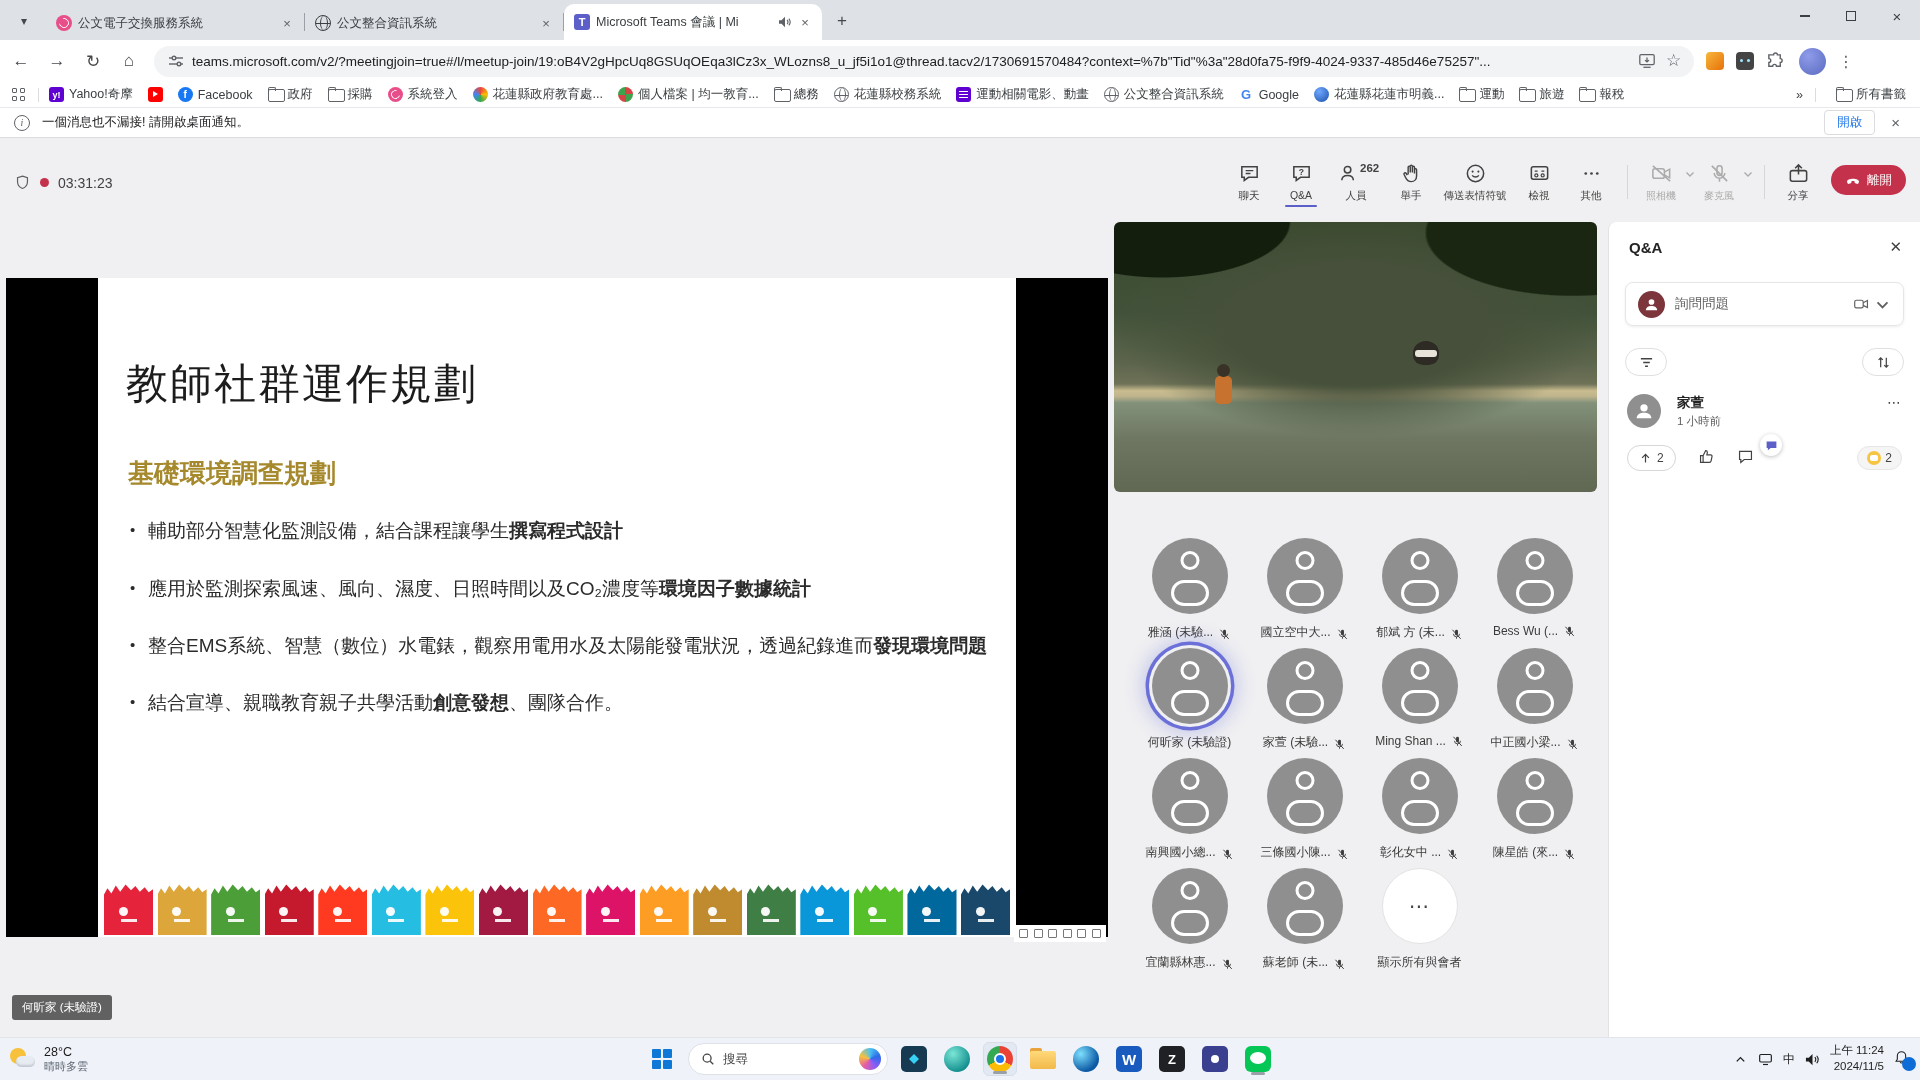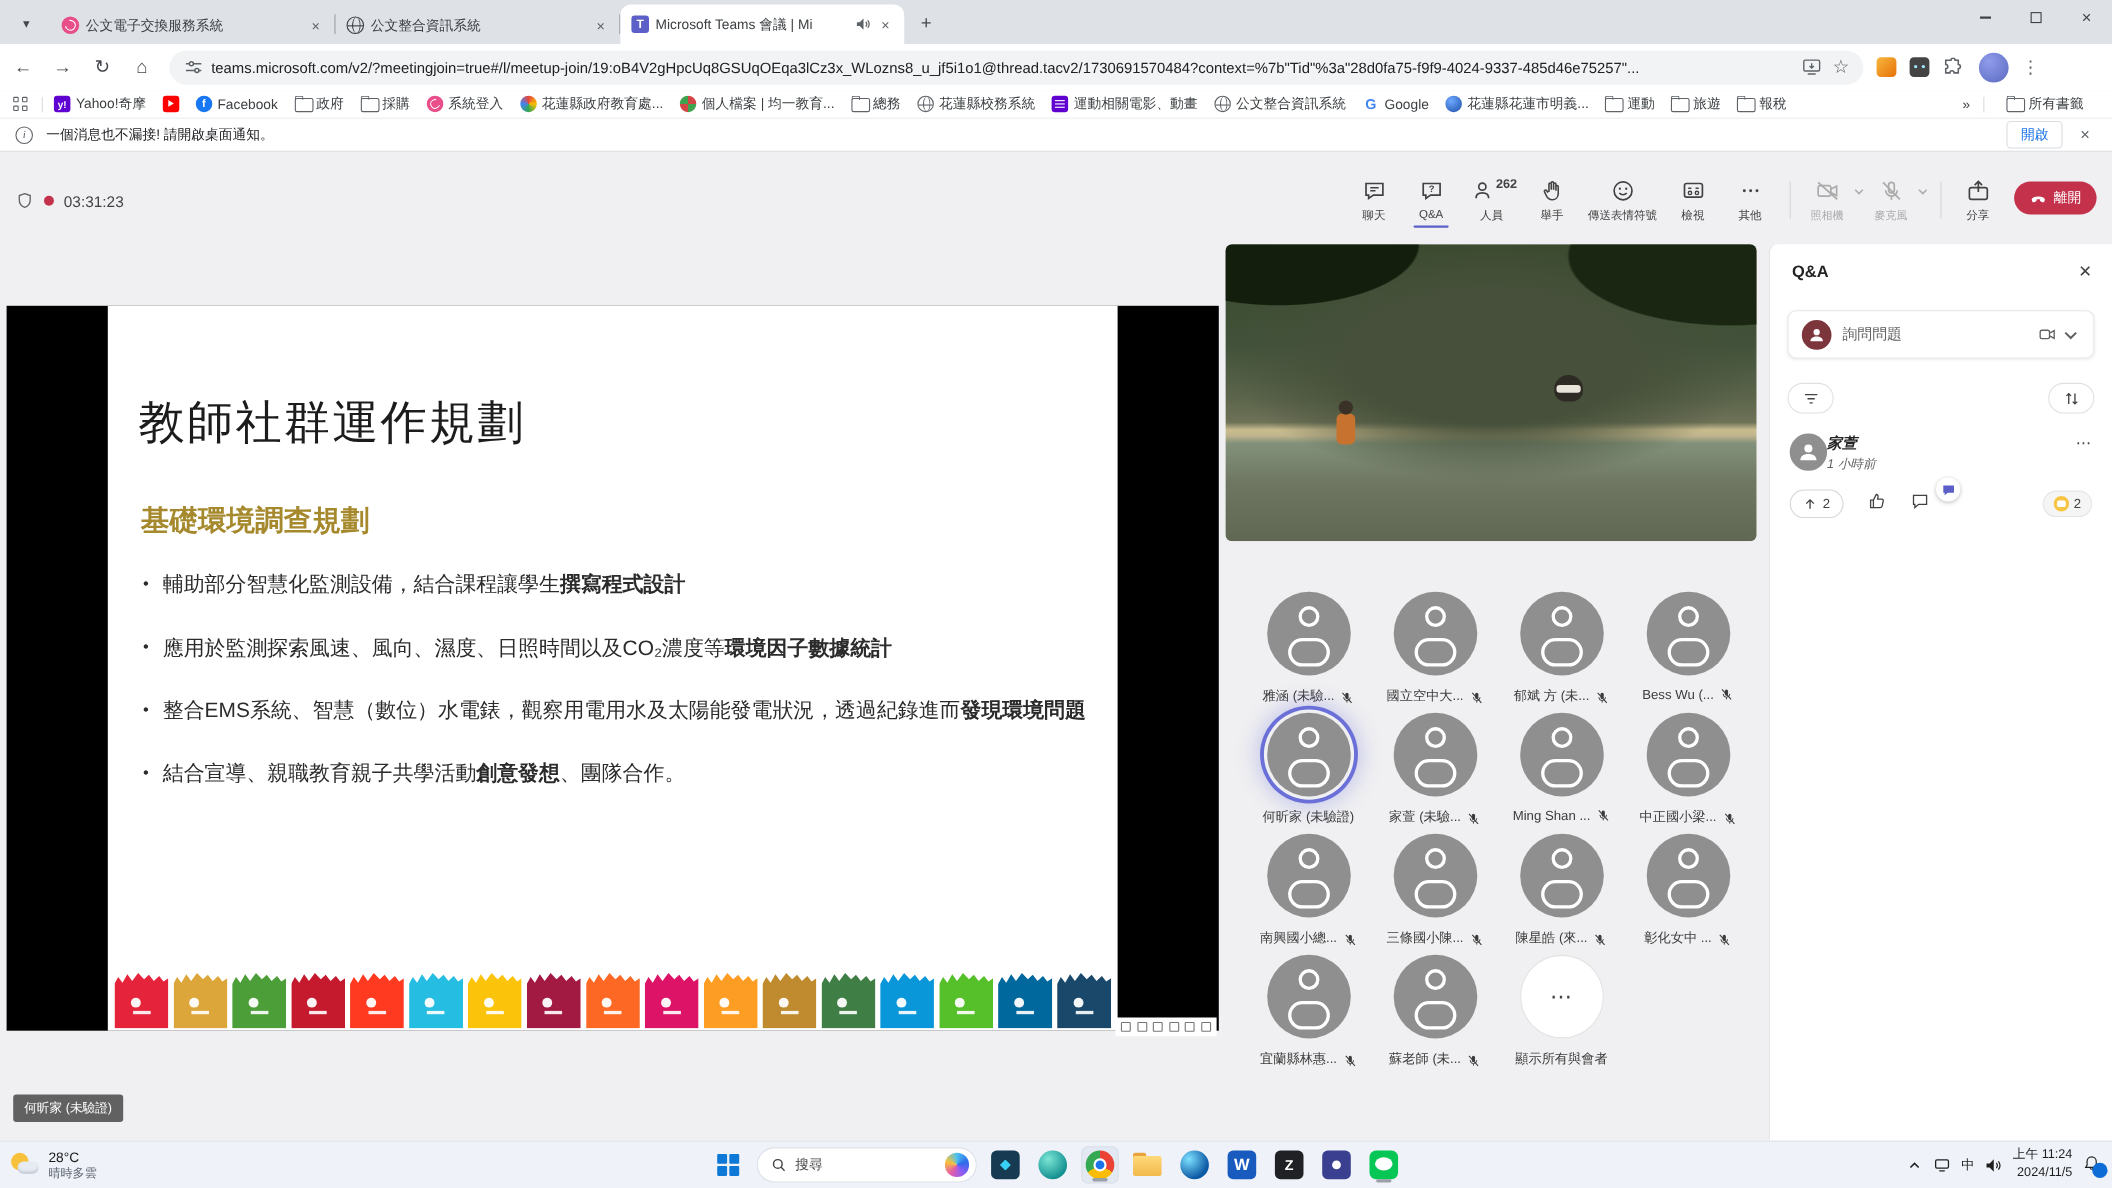--- a/index.html
+++ b/index.html
@@ -142,21 +142,21 @@
   .askicons{margin-left:auto;display:flex;align-items:center;gap:4px;color:#616161;}
   .askicons svg{width:17px;height:17px;}
   .filterrow{margin:22px 16px 0;display:flex;align-items:center;}
   .fbtn{width:42px;height:28px;border:1px solid #E0E0E0;border-radius:14px;display:flex;align-items:center;justify-content:center;color:#424242;}
   .fbtn svg{width:15px;height:15px;}
   .sortbtn{margin-left:auto;}
   .qcard{margin:18px 10px 0;position:relative;}
   .qcardhead{display:flex;align-items:flex-start;padding:0 8px;}
   .qav{width:34px;height:34px;border-radius:50%;background:#8F8F8F;display:flex;align-items:center;justify-content:center;flex:none;}
   .qav svg{width:22px;height:22px;}
-  .qmeta{margin-left:0;font-style:italic;}
+  .qmeta{margin-left:16px;}
   .qname{font-size:13.5px;font-weight:bold;color:#242424;}
   .qtime{font-size:11.5px;color:#616161;margin-top:2px;}
   .qkebab{margin-left:auto;color:#424242;font-size:14px;letter-spacing:1px;}
   .replybadge{position:absolute;right:128px;top:40px;width:22px;height:22px;border-radius:50%;background:#fff;box-shadow:0 1px 4px rgba(0,0,0,.25);display:flex;align-items:center;justify-content:center;z-index:2;}
   .replybadge svg{width:13px;height:13px;color:#5B5FC7;}
   .qbubble{margin-top:14px;background:#E9E7F3;border-radius:8px;padding:12px 12px;font-size:13px;line-height:1.5;color:#242424;}
   .qbubble p + p{margin-top:18px;}
   .qfoot{display:flex;align-items:center;margin:16px 8px 0;color:#424242;}
   .upvote{display:flex;align-items:center;gap:5px;border:1px solid #D6D6D6;border-radius:14px;height:26px;padding:0 11px;font-size:12px;}
   .upvote svg{width:13px;height:13px;}
@@ -357,21 +357,21 @@
       <span>旅遊</span>
     </span>
   <span class="bmitem">
       <span class="bi bi-folder"></span>
       <span>報稅</span>
     </span>
 
   <span class="bmright">
     <span>»</span>
     <span class="bmdiv"></span>
-    <span class="bmitem" style="margin-right:12px">
+    <span class="bmitem" style="margin-right:0">
         <span class="bi bi-folder"></span>
         <span>所有書籤</span>
       </span>
   </span>
 </div>
 
 <div class="notifbar">
   <span class="info-i">i</span>
   <span>一個消息也不漏接! 請開啟桌面通知。</span>
   <span class="notif-btn">開啟</span>
@@ -680,36 +680,36 @@
             <line x1="3" y1="2.2" x2="13.2" y2="13.4" stroke="currentColor" stroke-width="1.2"></line>
           </svg>
         </div>
       </div>
     <div class="ptile">
         <div class="avatar">
           <div class="ph"></div>
           <div class="pb"></div>
         </div>
         <div class="pname">
+          <span>彰化女中 ...</span>
+          <svg viewBox="0 0 16 16">
+            <path d="M6.2 4a1.8 1.8 0 0 1 3.6 0v3.4a1.8 1.8 0 0 1-3.6 0z" fill="currentColor"></path>
+            <path d="M4.3 7.2a3.7 3.7 0 0 0 7.4 0" fill="none" stroke="currentColor" stroke-width="1.1"></path>
+            <line x1="8" y1="11" x2="8" y2="13.2" stroke="currentColor" stroke-width="1.1"></line>
+            <line x1="3" y1="2.2" x2="13.2" y2="13.4" stroke="currentColor" stroke-width="1.2"></line>
+          </svg>
+        </div>
+      </div>
+    <div class="ptile">
+        <div class="avatar">
+          <div class="ph"></div>
+          <div class="pb"></div>
+        </div>
+        <div class="pname">
           <span>陳星皓 (來...</span>
-          <svg viewBox="0 0 16 16">
-            <path d="M6.2 4a1.8 1.8 0 0 1 3.6 0v3.4a1.8 1.8 0 0 1-3.6 0z" fill="currentColor"></path>
-            <path d="M4.3 7.2a3.7 3.7 0 0 0 7.4 0" fill="none" stroke="currentColor" stroke-width="1.1"></path>
-            <line x1="8" y1="11" x2="8" y2="13.2" stroke="currentColor" stroke-width="1.1"></line>
-            <line x1="3" y1="2.2" x2="13.2" y2="13.4" stroke="currentColor" stroke-width="1.2"></line>
-          </svg>
-        </div>
-      </div>
-    <div class="ptile">
-        <div class="avatar">
-          <div class="ph"></div>
-          <div class="pb"></div>
-        </div>
-        <div class="pname">
-          <span>彰化女中 ...</span>
           <svg viewBox="0 0 16 16">
             <path d="M6.2 4a1.8 1.8 0 0 1 3.6 0v3.4a1.8 1.8 0 0 1-3.6 0z" fill="currentColor"></path>
             <path d="M4.3 7.2a3.7 3.7 0 0 0 7.4 0" fill="none" stroke="currentColor" stroke-width="1.1"></path>
             <line x1="8" y1="11" x2="8" y2="13.2" stroke="currentColor" stroke-width="1.1"></line>
             <line x1="3" y1="2.2" x2="13.2" y2="13.4" stroke="currentColor" stroke-width="1.2"></line>
           </svg>
         </div>
       </div>
 
     <div class="ptile">

